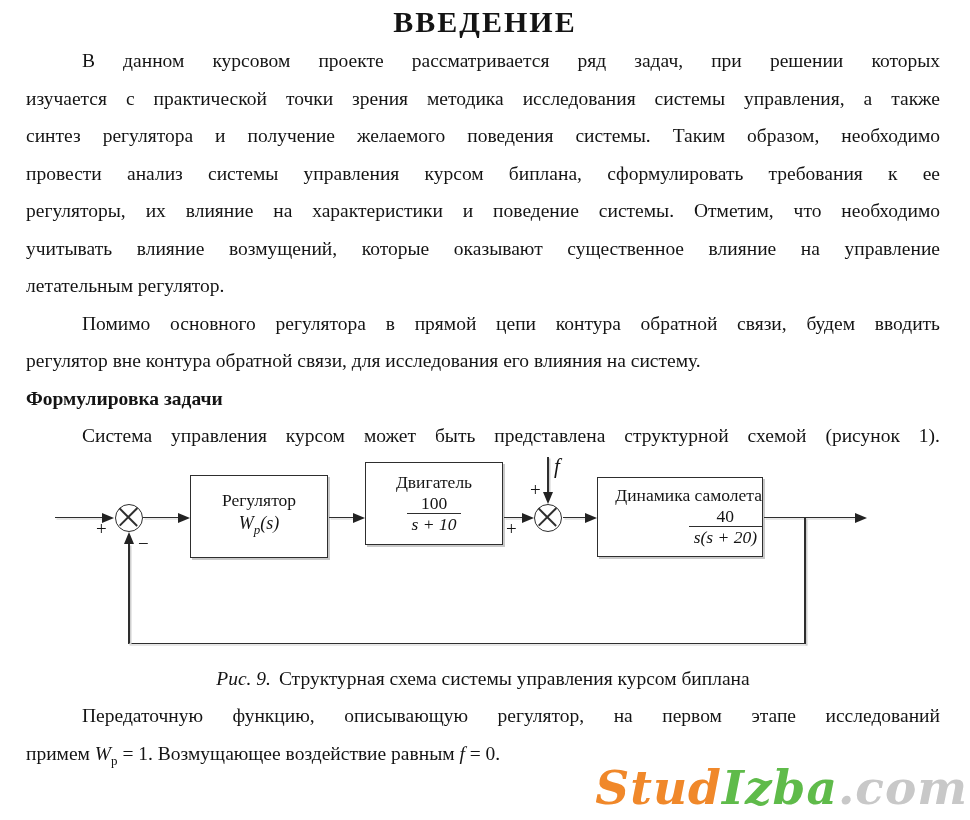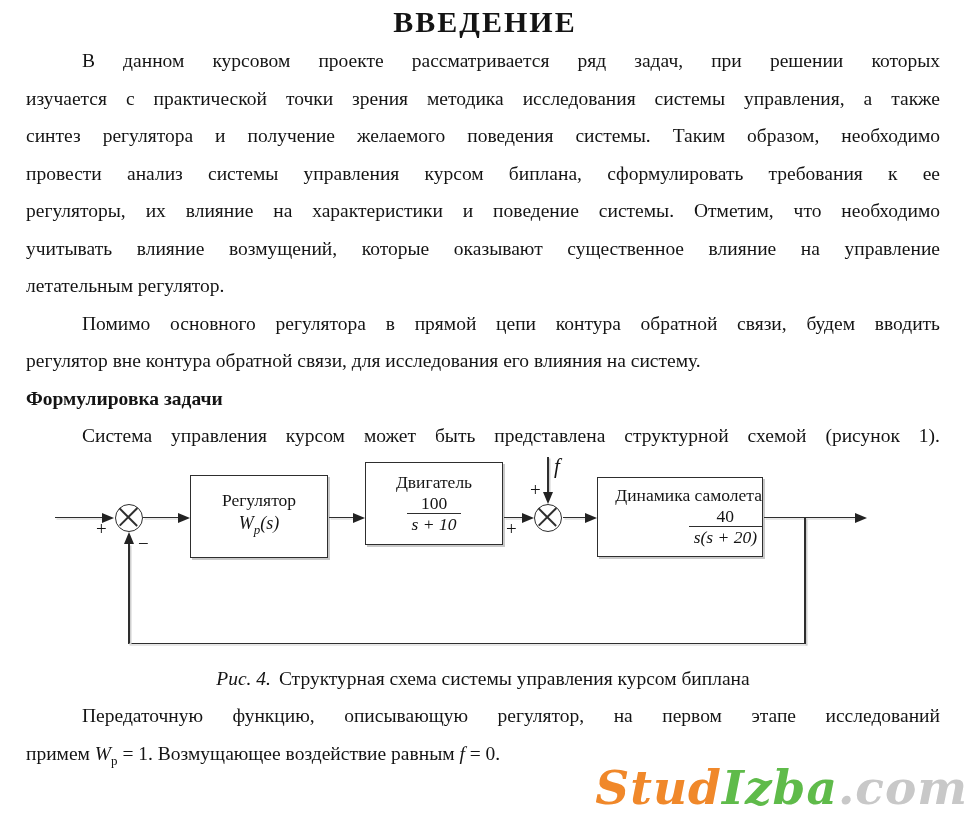--- a/index.html
+++ b/index.html
@@ -130,21 +130,21 @@
     <div class="arr r" style="left:855px;top:58px;"></div>
 
     <div class="vline" style="left:804px;top:62px;height:127px;"></div>
     <div class="hline" style="left:128px;top:188px;width:678px;"></div>
     <div class="vline" style="left:128px;top:89px;height:99px;"></div>
     <div class="arr u" style="left:124px;top:77px;"></div>
 
   </div>
 
   <div class="line caption">
-    <span class="cap-label">Рис. 4.</span>
+    <span class="cap-label">Рис. 9.</span>
     <span>Структурная схема системы управления курсом биплана</span>
   </div>
 
   <div>
     <div class="line just indent">Передаточную функцию, описывающую регулятор, на первом этапе исследований</div>
     <div class="line">
       <span>примем</span>
       <span class="var">W</span><sub>р</sub>
       <span>= 1. Возмущающее воздействие равным</span>
       <span class="var">f</span>

